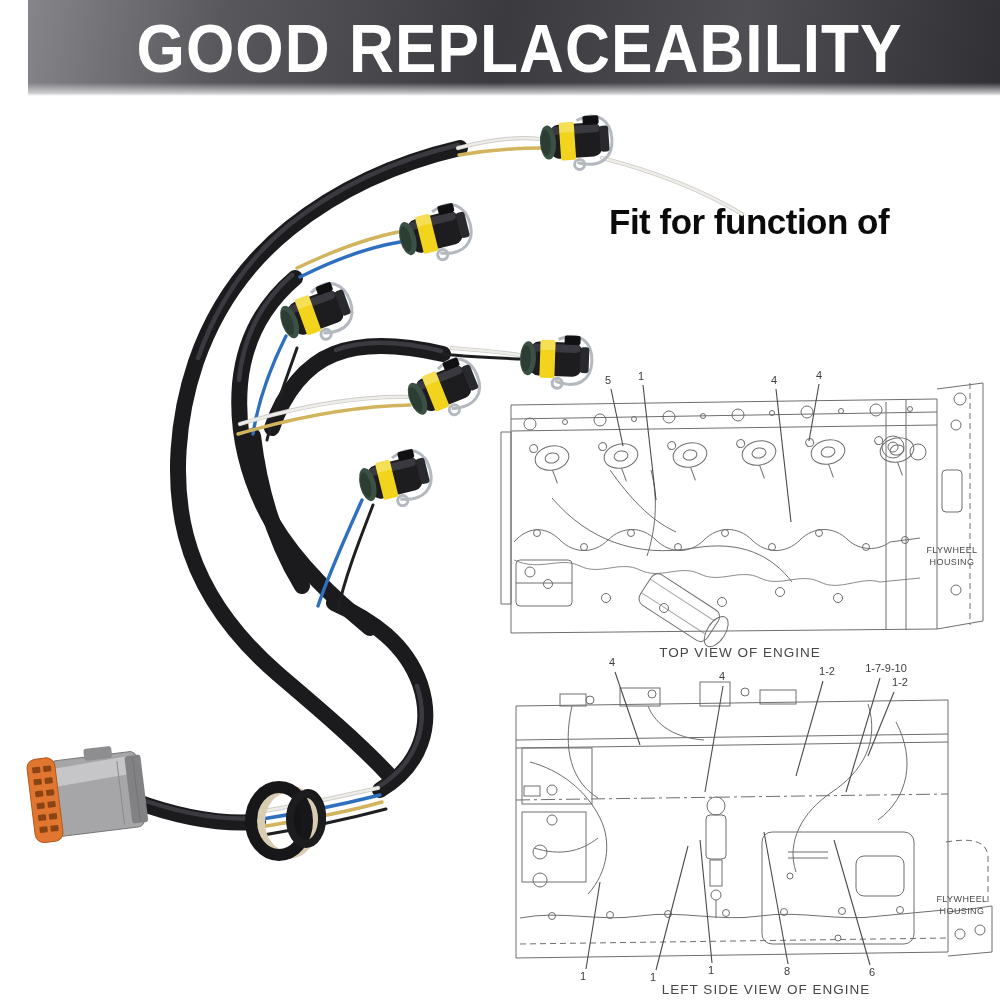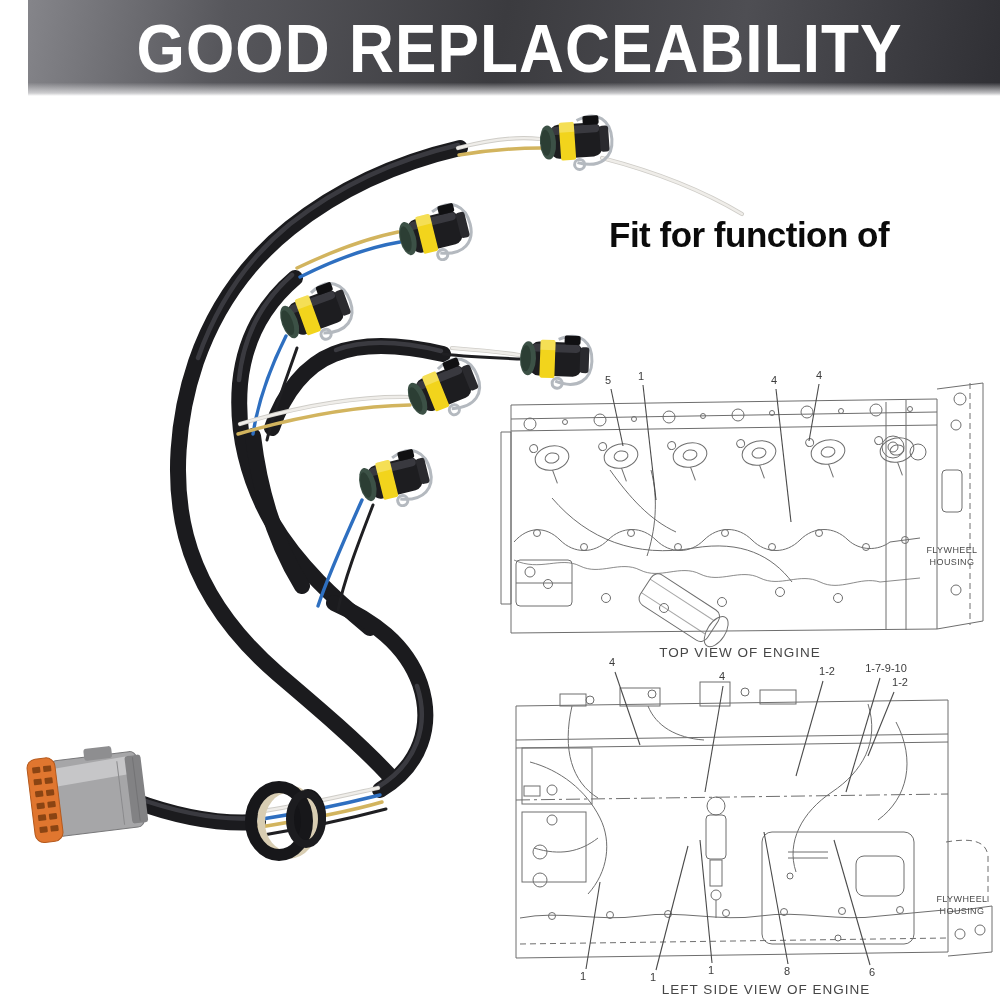--- a/index.html
+++ b/index.html
@@ -9,21 +9,21 @@
   
   #banner{position:absolute;left:0;top:0;width:984px;height:96px;
     background:
       linear-gradient(to bottom, rgba(255,255,255,0) 86%, rgba(220,220,222,.85) 97%, #ffffff 100%),
       linear-gradient(100deg,#85858a 0%, #57575c 20%, #3b3b3f 48%, #4e4e53 72%, #2e2e33 100%);
     display:flex;align-items:center;justify-content:center;margin-left:28px;}
   #banner .title{color:var(--banner-text,#fff);font-size:61px;font-weight:bold;
     letter-spacing:1px;transform:scale(1.02,1.12);white-space:nowrap;}
 
   
-  #headline{position:absolute;left:609px;top:204px;width:380px;color:#0b0b0b;
+  #headline{position:absolute;left:609px;top:191px;width:380px;color:#0b0b0b;
     font-size:35px;font-weight:bold;line-height:62px;letter-spacing:-.5px;}
 
   
   svg#scene{position:absolute;left:0;top:0;}
 
   .sleeve{fill:none;stroke:var(--sleeve-black,#1b1b1e);stroke-width:16;stroke-linecap:round;}
   .sleeve-hi{fill:none;stroke:#45454c;stroke-width:4.5;stroke-linecap:round;opacity:.75;}
   .w-blue {fill:none;stroke:var(--wire-blue,#2e6fc0);stroke-width:3.4;stroke-linecap:round;}
   .w-tan  {fill:none;stroke:var(--wire-yellow,#d2b45e);stroke-width:3.4;stroke-linecap:round;}
   .w-white-o{fill:none;stroke:#cfcdc8;stroke-width:4.2;stroke-linecap:round;}

